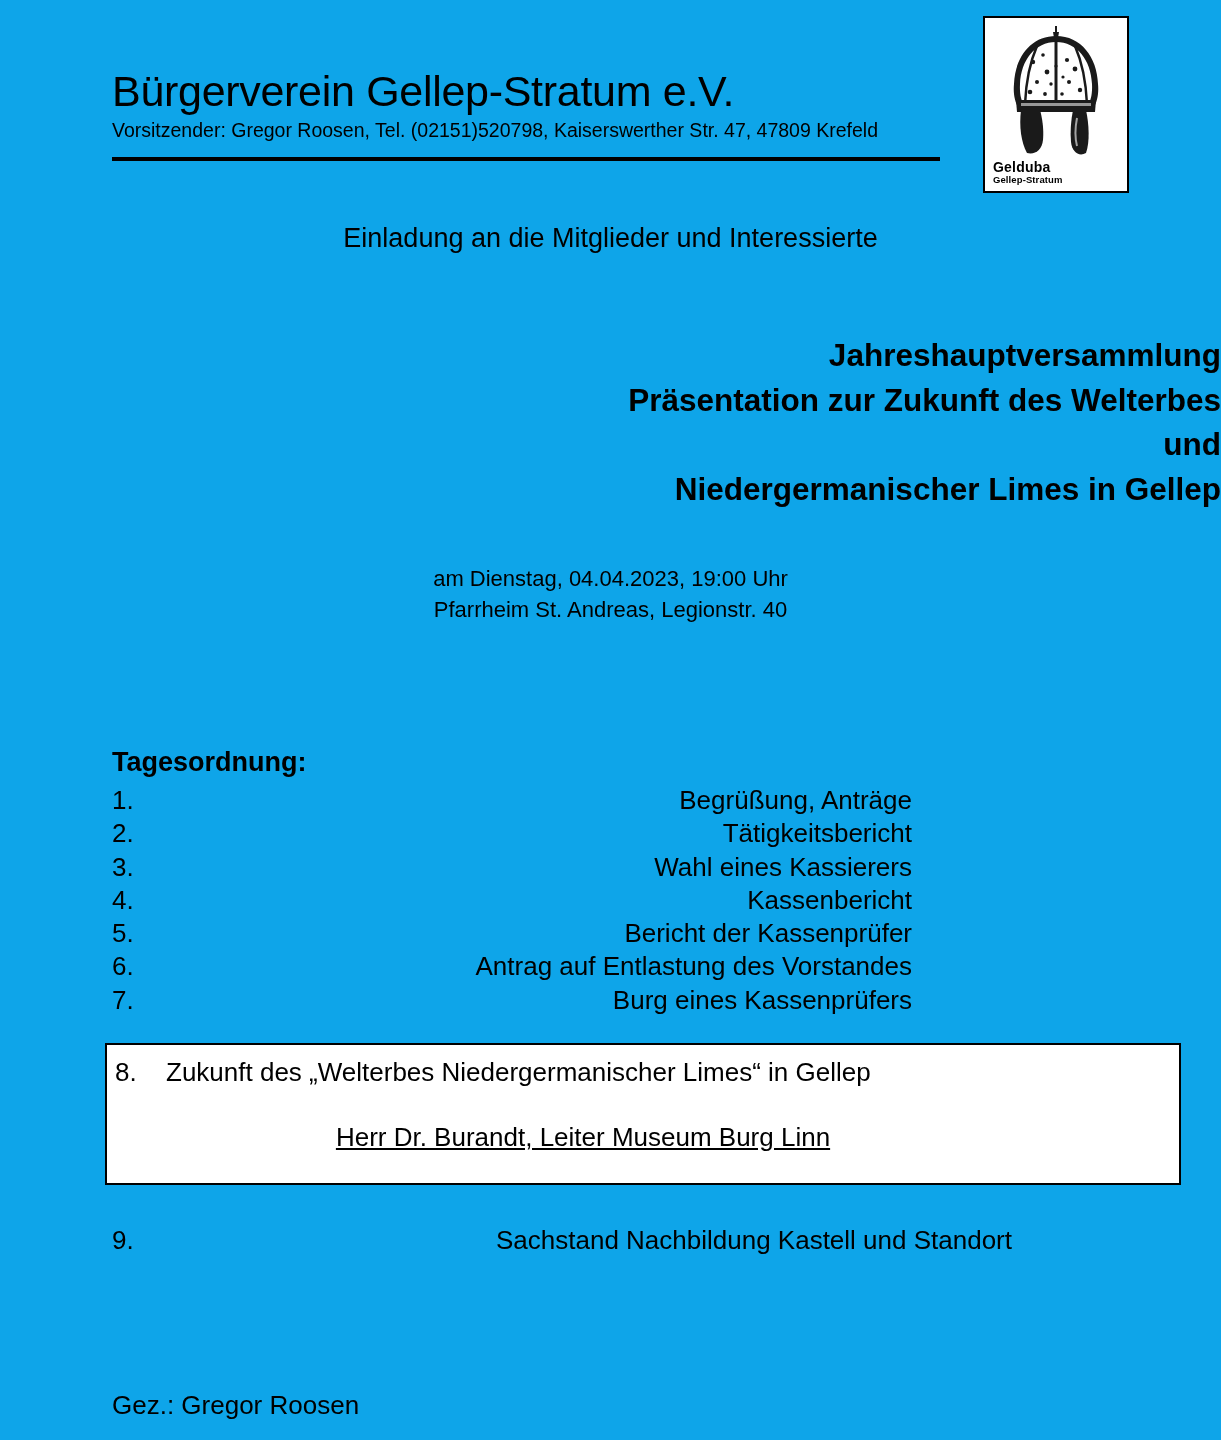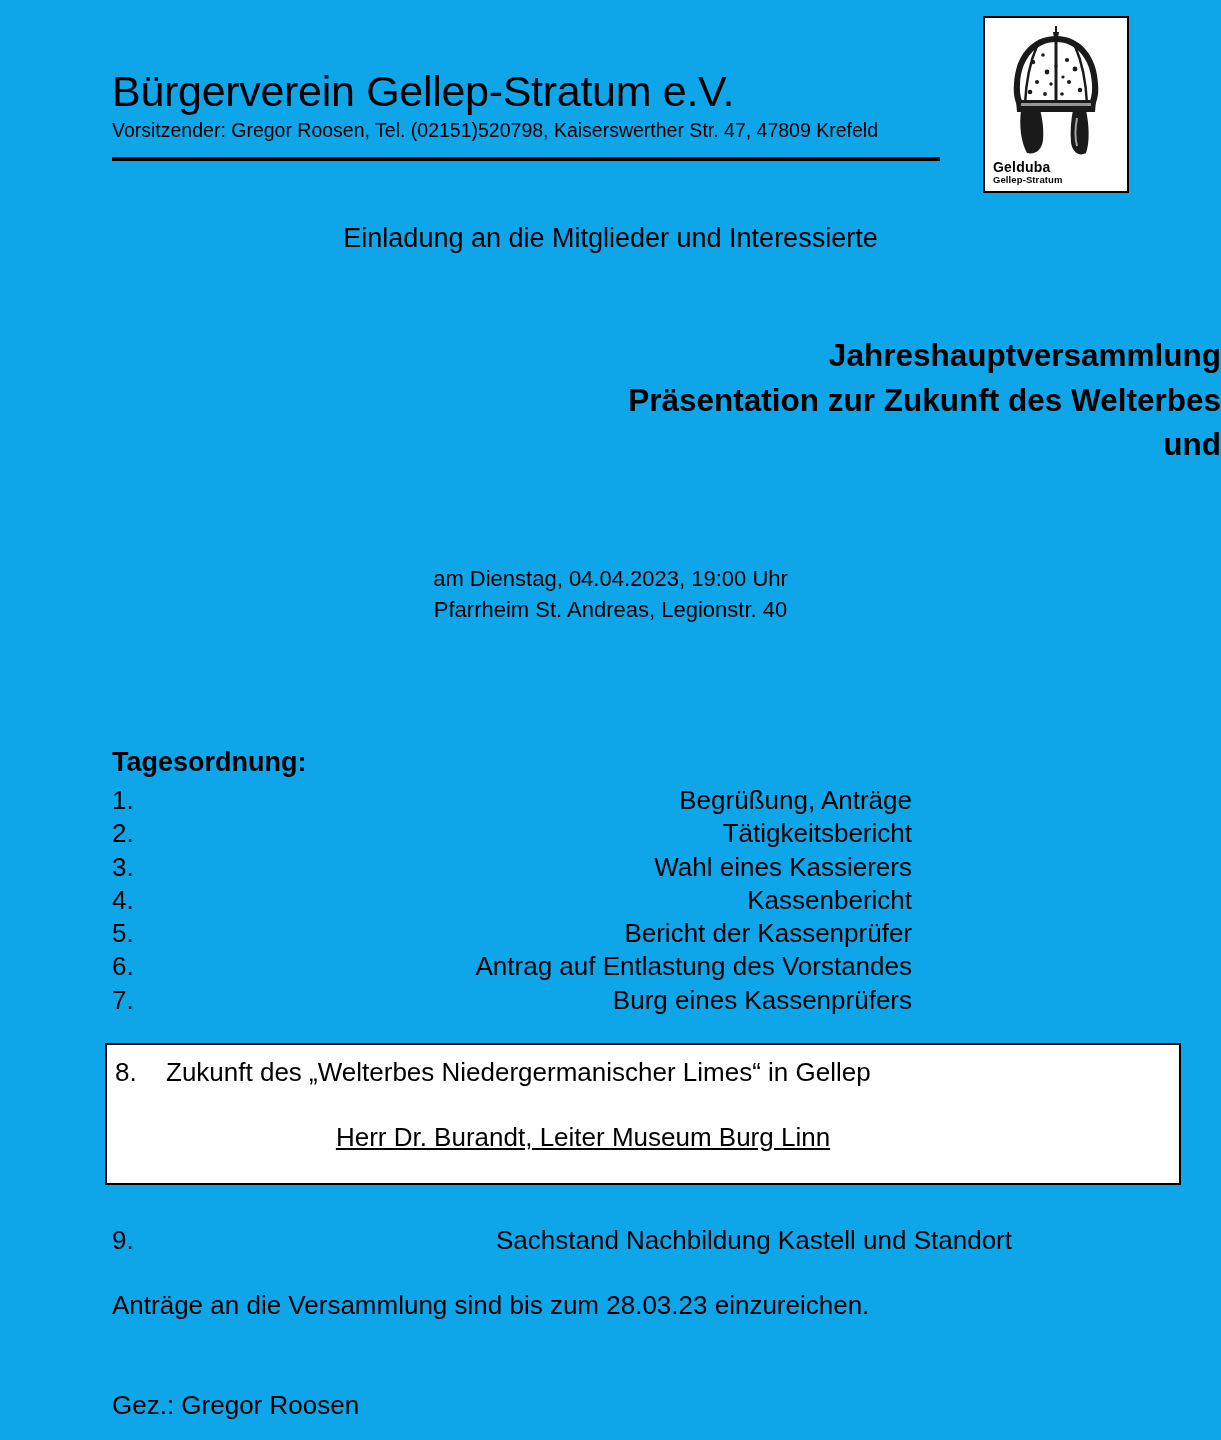--- a/index.html
+++ b/index.html
@@ -269,20 +269,21 @@
       <span class="l2">Gellep-Stratum</span>
     </div>
   </div>
 
   <div class="invite-line">Einladung an die Mitglieder und Interessierte</div>
 
   <div class="main-title">
     <span class="ln">Jahreshauptversammlung</span>
     <span class="ln">Präsentation zur Zukunft des Welterbes</span>
     <span class="ln">und</span>
+    <span class="ln">Niedergermanischer Limes in Gellep</span>
   </div>
 
   <div class="event-when">
     <span class="ln">am Dienstag, 04.04.2023, 19:00 Uhr</span>
     <span class="ln">Pfarrheim St. Andreas, Legionstr. 40</span>
   </div>
 
   <div class="agenda-heading">Tagesordnung:</div>
 
   <div class="agenda-list">
@@ -324,17 +325,16 @@
     <div class="box-speaker">Herr Dr. Burandt, Leiter Museum Burg Linn</div>
   </div>
 
   <div class="agenda-tail">
     <div class="tail-item">
       <span class="agenda-num">9.</span>
       <span class="agenda-text">Sachstand Nachbildung Kastell und Standort</span>
     </div>
   </div>
 
-  <div class="deadline-note">Anträge an die Versammlung sind bis zum 28.03.23 einzureichen.</div>
 
   <div class="signature">Gez.: Gregor Roosen</div>
 
 </div>
 
 </body></html>

